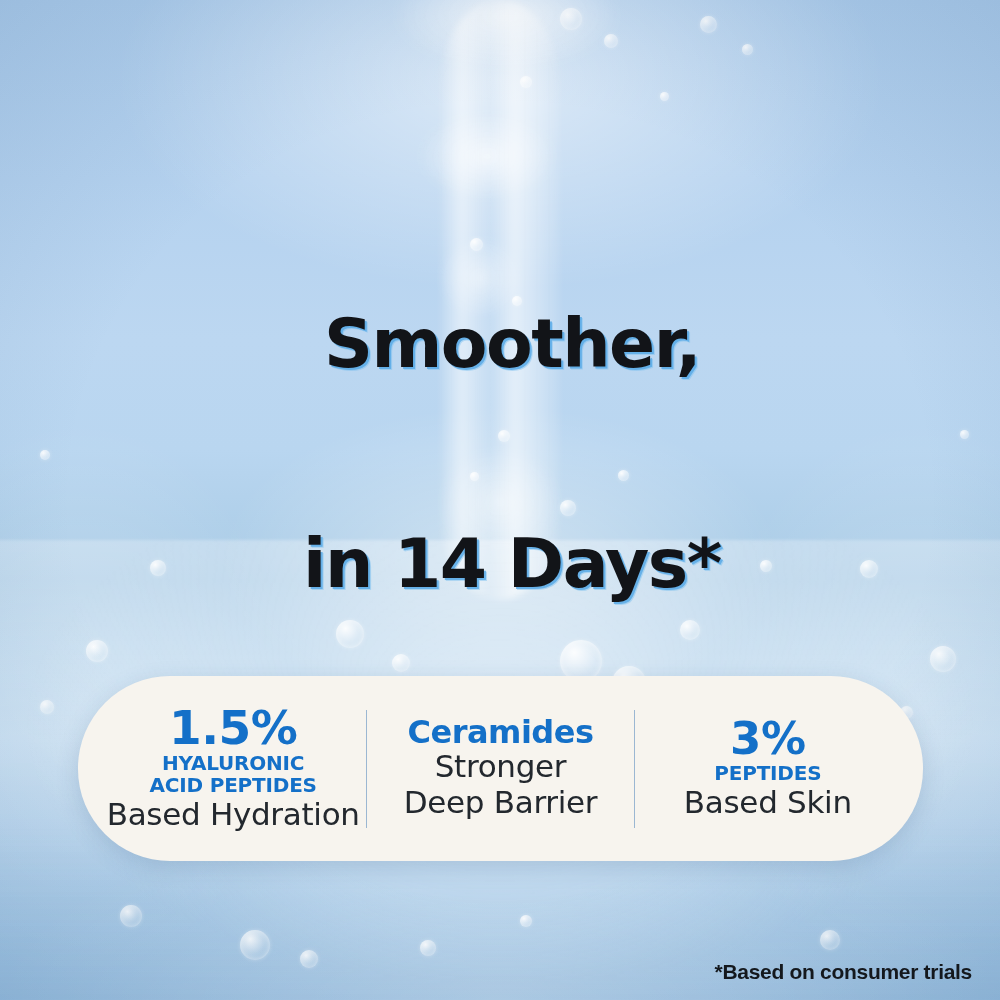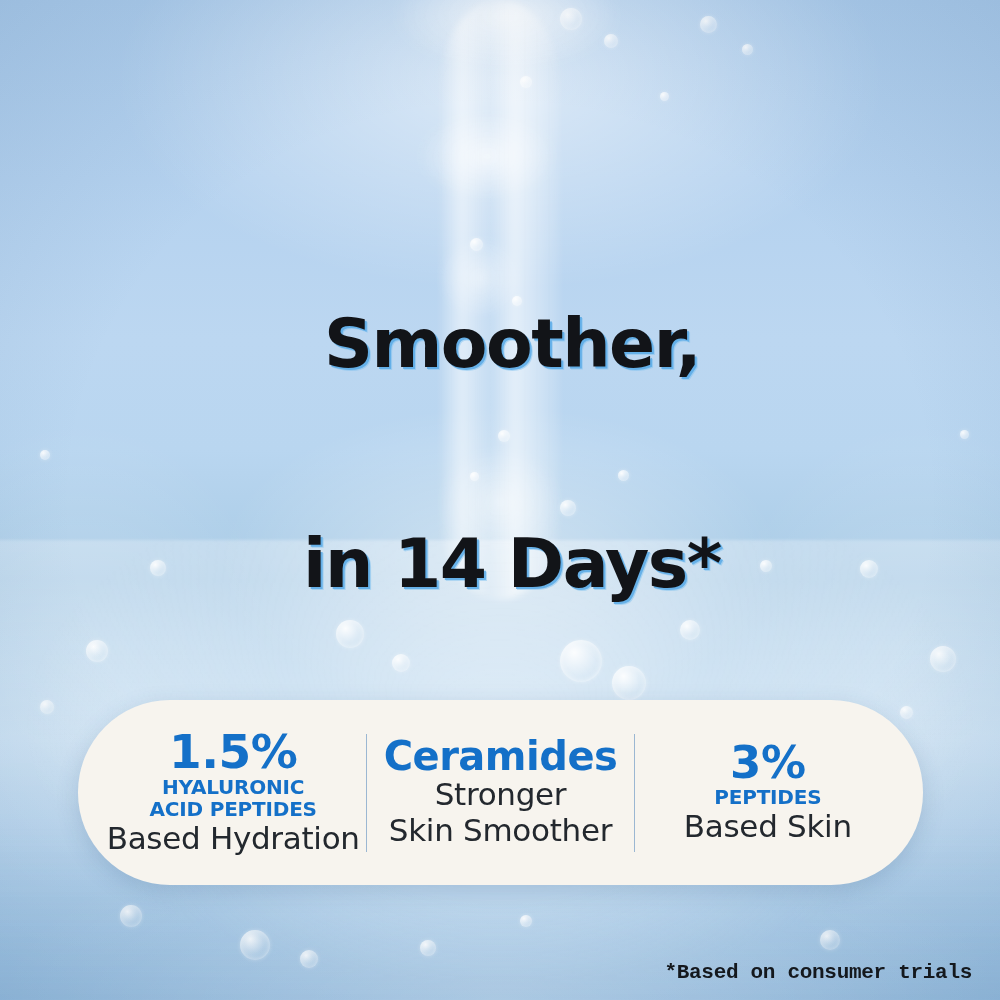--- a/index.html
+++ b/index.html
@@ -121,21 +121,21 @@
       3px 3px 0 rgba(120,190,240,0.45);
     white-space: pre;
     margin-left: 12px;
   }
   .headline .ln { display: block; }
 
   
   .claims-card {
     position: absolute;
     left: 78px;
-    top: 700px;
+    top: 676px;
     width: 845px;
     height: 185px;
     background: #f7f4ee;
     border-radius: 92px;
     box-shadow: 0 6px 22px rgba(40,80,120,0.18);
     display: flex;
     align-items: center;
     justify-content: space-between;
     padding: 13px 22px;
     box-sizing: border-box;
@@ -170,29 +170,29 @@
   }
   .claim .sub {
     display: block;
     color: #23282e;
     font-size: 31px;
     line-height: 1.16;
     font-weight: normal;
     letter-spacing: -0.3px;
   }
   .claim.c1 .big { font-size: 47px; }
-  .claim.c2 .big { font-size: 40px; }
+  .claim.c2 .big { font-size: 32px; }
   .claim.c3 .big { font-size: 45px; }
 
   
   .footnote {
     position: absolute;
     right: 28px;
     bottom: 16px;
-    font-family: Liberation Mono, monospace;
+    font-family: Liberation Sans, sans-serif;
     font-weight: bold;
     font-size: 21px;
     color: #14181d;
     letter-spacing: -0.3px;
   }
 </style>
 </head>
 <body>
 
 <div class="canvas">
@@ -252,21 +252,21 @@
       <span class="mid">HYALURONIC</span>
       <span class="mid">ACID PEPTIDES</span>
       <span class="sub">Based Hydration</span>
     </div>
 
     <div class="divider"></div>
 
     <div class="claim c2">
       <span class="big">Ceramides</span>
       <span class="sub">Stronger</span>
-      <span class="sub">Skin Smoother</span>
+      <span class="sub">Deep Barrier</span>
     </div>
 
     <div class="divider"></div>
 
     <div class="claim c3">
       <span class="big">3%</span>
       <span class="mid">PEPTIDES</span>
       <span class="sub">Based Skin</span>
     </div>
 

